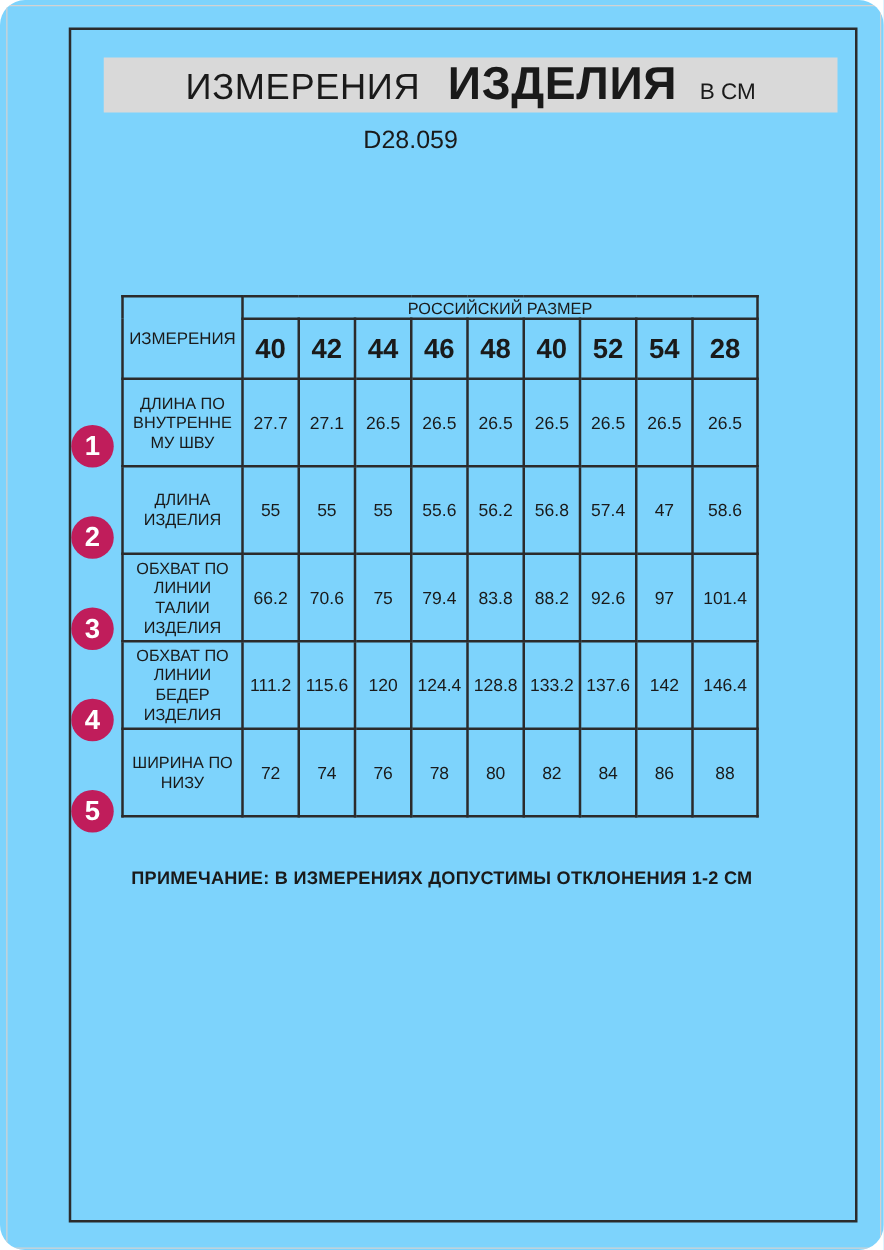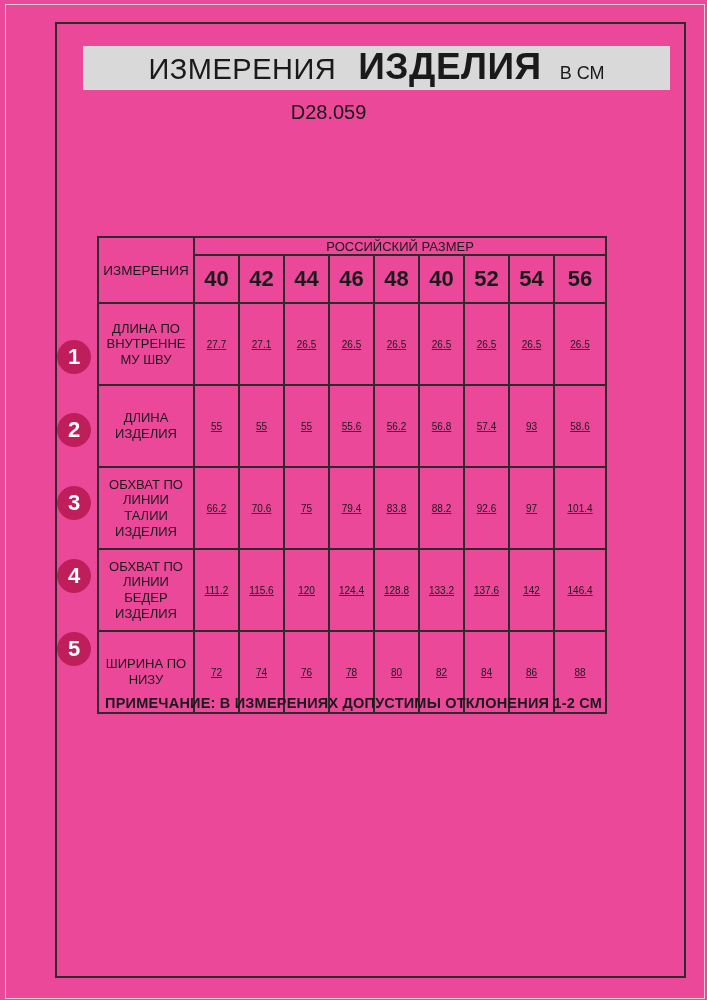--- a/index.html
+++ b/index.html
@@ -1,37 +1,37 @@
 <!DOCTYPE html>
 <html><head>
 <meta charset="utf-8">
 <style>
   * { margin:0; padding:0; box-sizing:border-box; }
   body { background:#ffffff; font-family:"Liberation Sans", sans-serif; color:#1a1a1a; }
-  .page { position:relative; width:707px; height:1000px; background:#ec4899; overflow:hidden; }
+  .page { position:relative; width:707px; height:1000px; background:#7dd3fc; overflow:hidden;border-radius:20px; }
   .outer-edge { position:absolute; left:5px; top:4px; width:700px; height:995px; border:1px solid #d2d2d2; }
   .frame { position:absolute; left:55px; top:22px; width:631px; height:956px; border:2px solid #2b2b2b; }
   .banner { position:absolute; left:83px; top:46px; width:587px; height:44px; background:#d9d9d9;
             display:flex; align-items:baseline; justify-content:center; }
   .banner .t1 { font-size:29px; font-weight:400; letter-spacing:0.5px; }
   .banner .t2 { font-size:37px; font-weight:700; margin-left:22px; letter-spacing:0.5px; }
   .banner .t3 { font-size:18px; font-weight:400; margin-left:18px; }
   .code { position:absolute; left:0; top:101px; width:657px; text-align:center; font-size:20px; }
   .subtitle { position:absolute; left:74px; top:131px; width:560px; text-align:center;
               font-size:15px; font-weight:700; line-height:1.3; }
   .table-wrap { position:absolute; left:97px; top:236px; }
   table { border-collapse:collapse; table-layout:fixed; width:508px; }
   th, td { border:2px solid #2b2b2b; text-align:center; vertical-align:middle; padding:0; }
   .group-header-cell { height:18px; font-size:13px; font-weight:400;margin-top:32px; }
   .corner-cell { font-size:13.5px; font-weight:400; }
   .size-cell { height:48px; font-size:22px; font-weight:700; }
   tbody th { font-size:13px; font-weight:400; line-height:1.2; padding:2px 4px;
              word-wrap:break-word; }
-  tbody tr { height:82px; }
-  tbody td { font-size:10px; font-weight:400;text-decoration:underline; }
+  tbody tr { height:70px; }
+  tbody td { font-size:14px; font-weight:400; }
   .badge { position:absolute; left:57px; width:34px; height:34px; border-radius:50%;
            display:flex; align-items:center; justify-content:center;
            color:#ffffff; font-size:22px; font-weight:700; }
   .note { position:absolute; left:0; top:695px; width:707px; text-align:center;
           font-size:14.5px; font-weight:700; letter-spacing:0.2px; }
 </style>
 </head>
 <body>
 
 <div class="page">
@@ -68,21 +68,21 @@
         </tr>
         <tr id="sizes-row">
             <th class="size-cell">40</th>
             <th class="size-cell">42</th>
             <th class="size-cell">44</th>
             <th class="size-cell">46</th>
             <th class="size-cell">48</th>
             <th class="size-cell">40</th>
             <th class="size-cell">52</th>
             <th class="size-cell">54</th>
-            <th class="size-cell">56</th>
+            <th class="size-cell">28</th>
           </tr>
       </thead>
       <tbody id="table-body">
           <tr>
             <th>ДЛИНА ПО ВНУТРЕННЕМУ ШВУ</th>
             <td>27.7</td>
             <td>27.1</td>
             <td>26.5</td>
             <td>26.5</td>
             <td>26.5</td>
@@ -93,21 +93,21 @@
           </tr>
           <tr>
             <th>ДЛИНА ИЗДЕЛИЯ</th>
             <td>55</td>
             <td>55</td>
             <td>55</td>
             <td>55.6</td>
             <td>56.2</td>
             <td>56.8</td>
             <td>57.4</td>
-            <td>93</td>
+            <td>47</td>
             <td>58.6</td>
           </tr>
           <tr>
             <th>ОБХВАТ ПО ЛИНИИ ТАЛИИ ИЗДЕЛИЯ</th>
             <td>66.2</td>
             <td>70.6</td>
             <td>75</td>
             <td>79.4</td>
             <td>83.8</td>
             <td>88.2</td>

